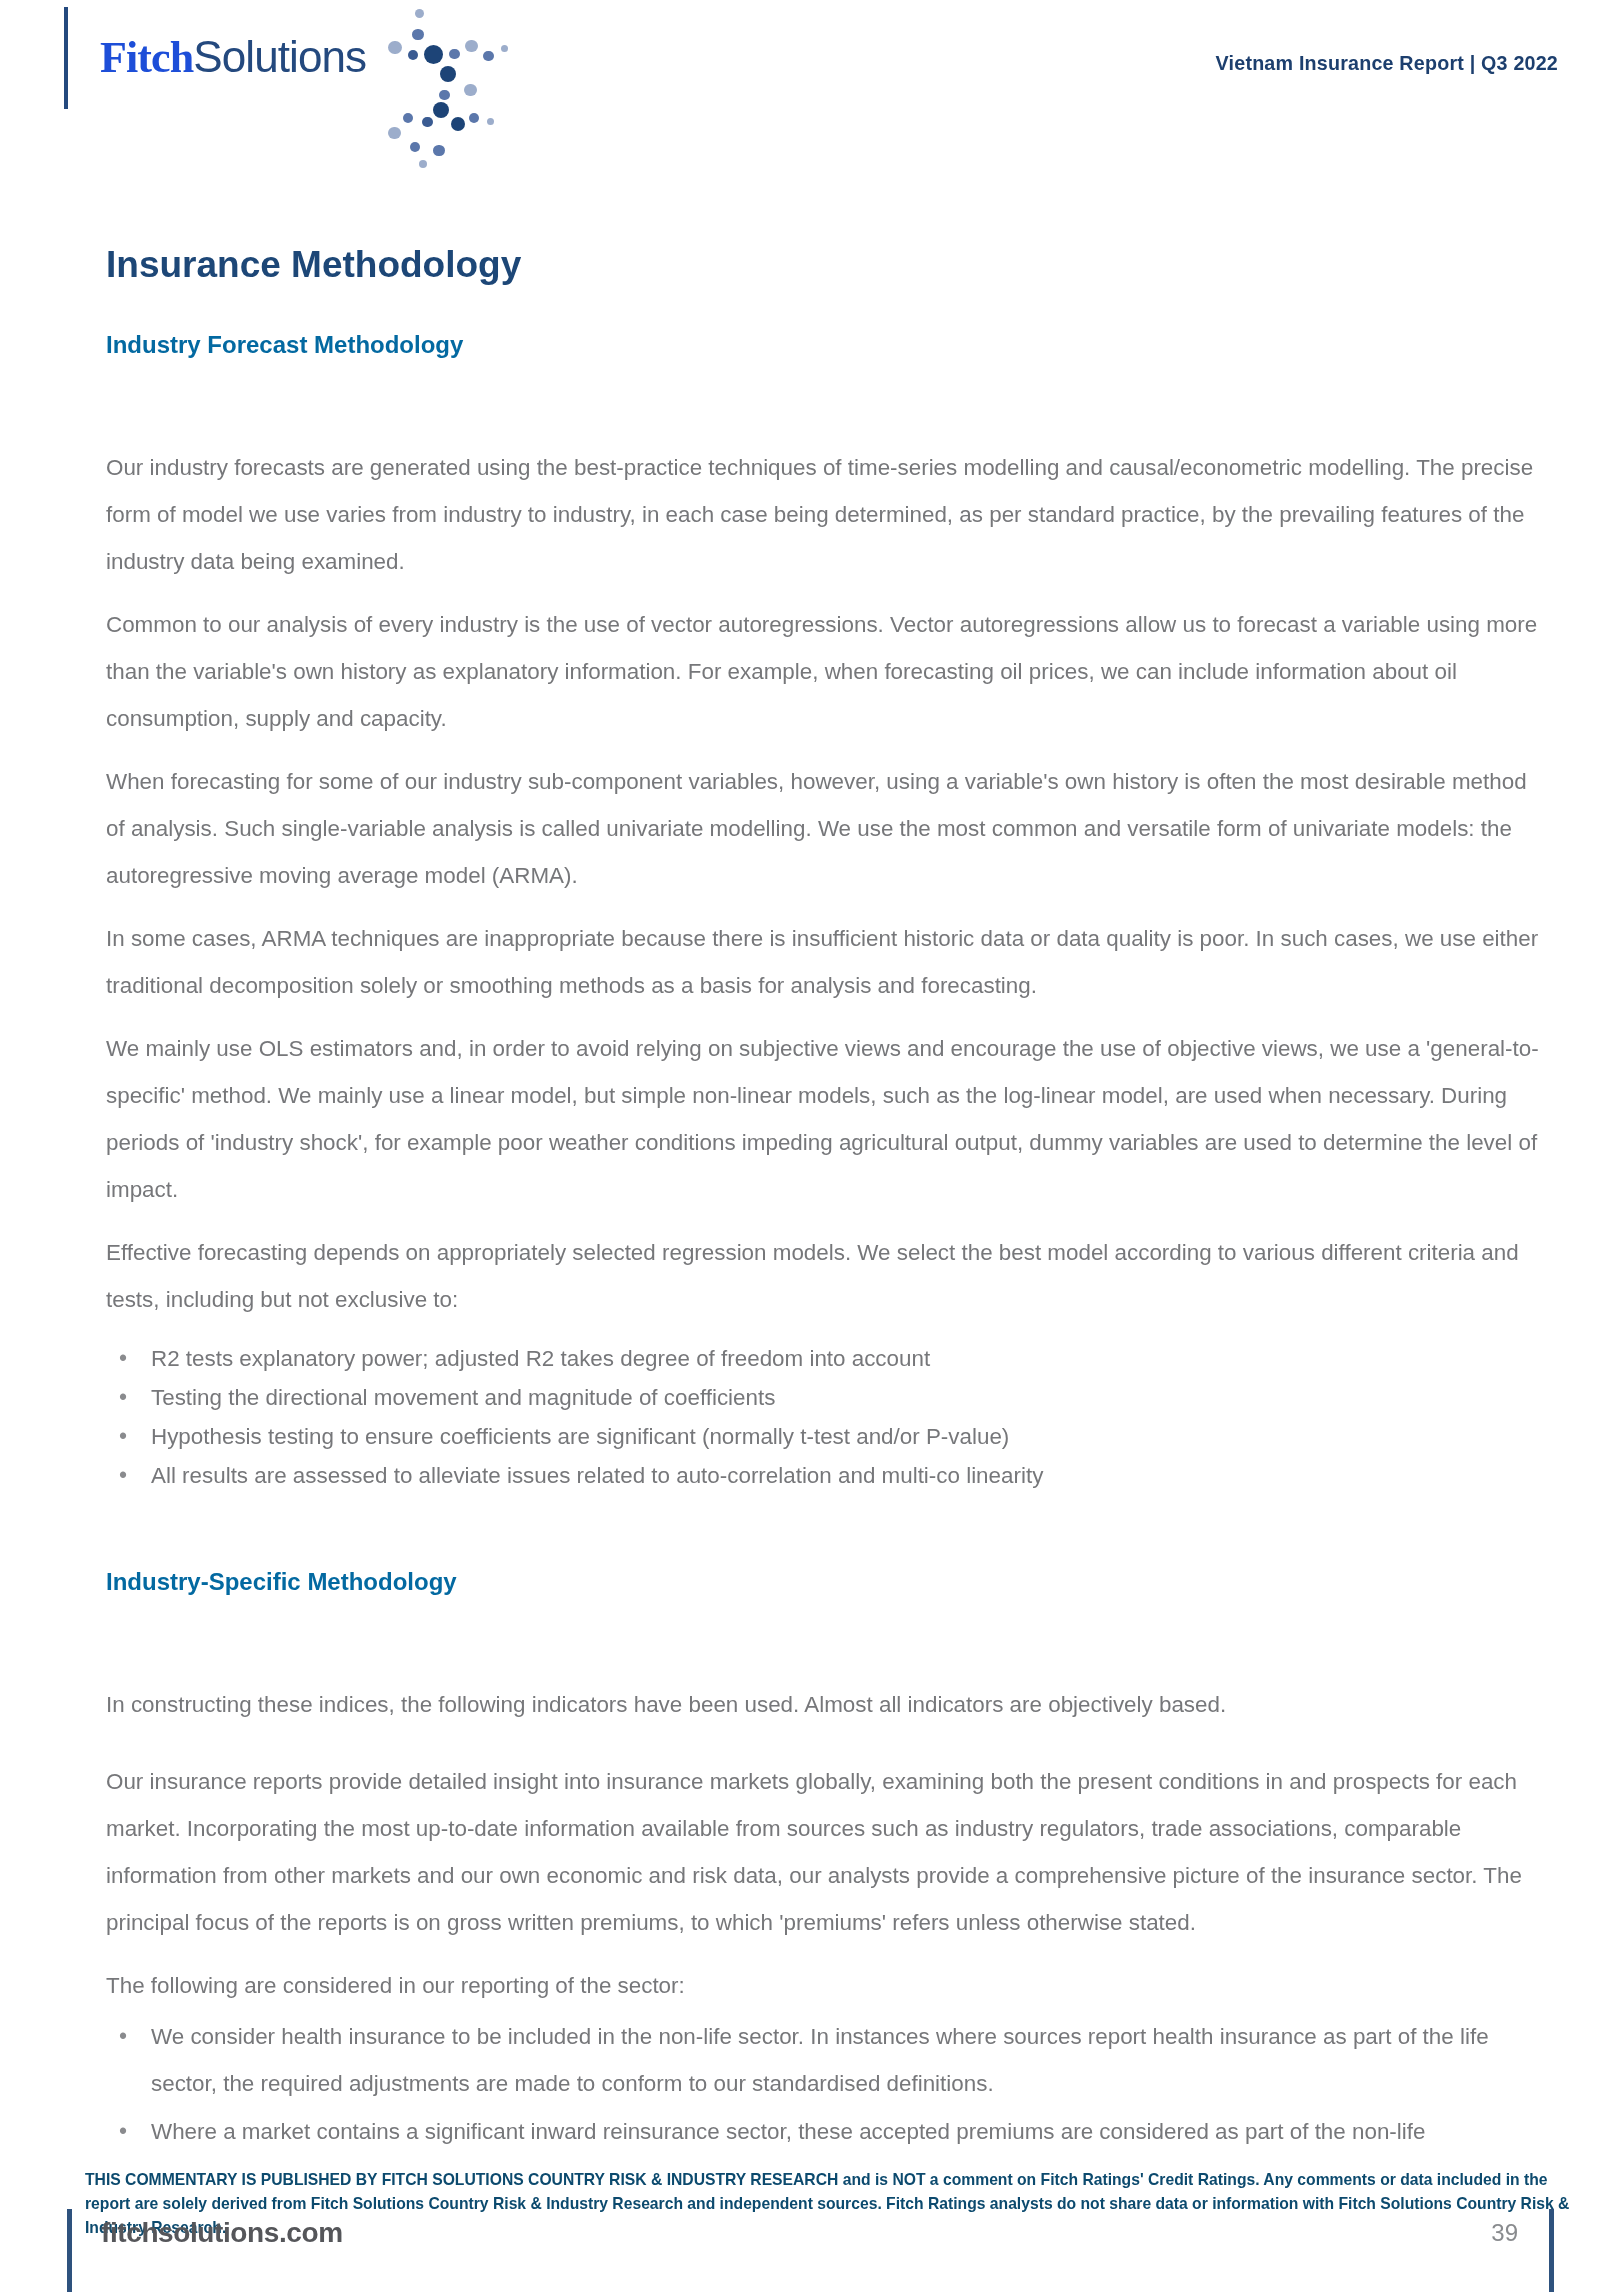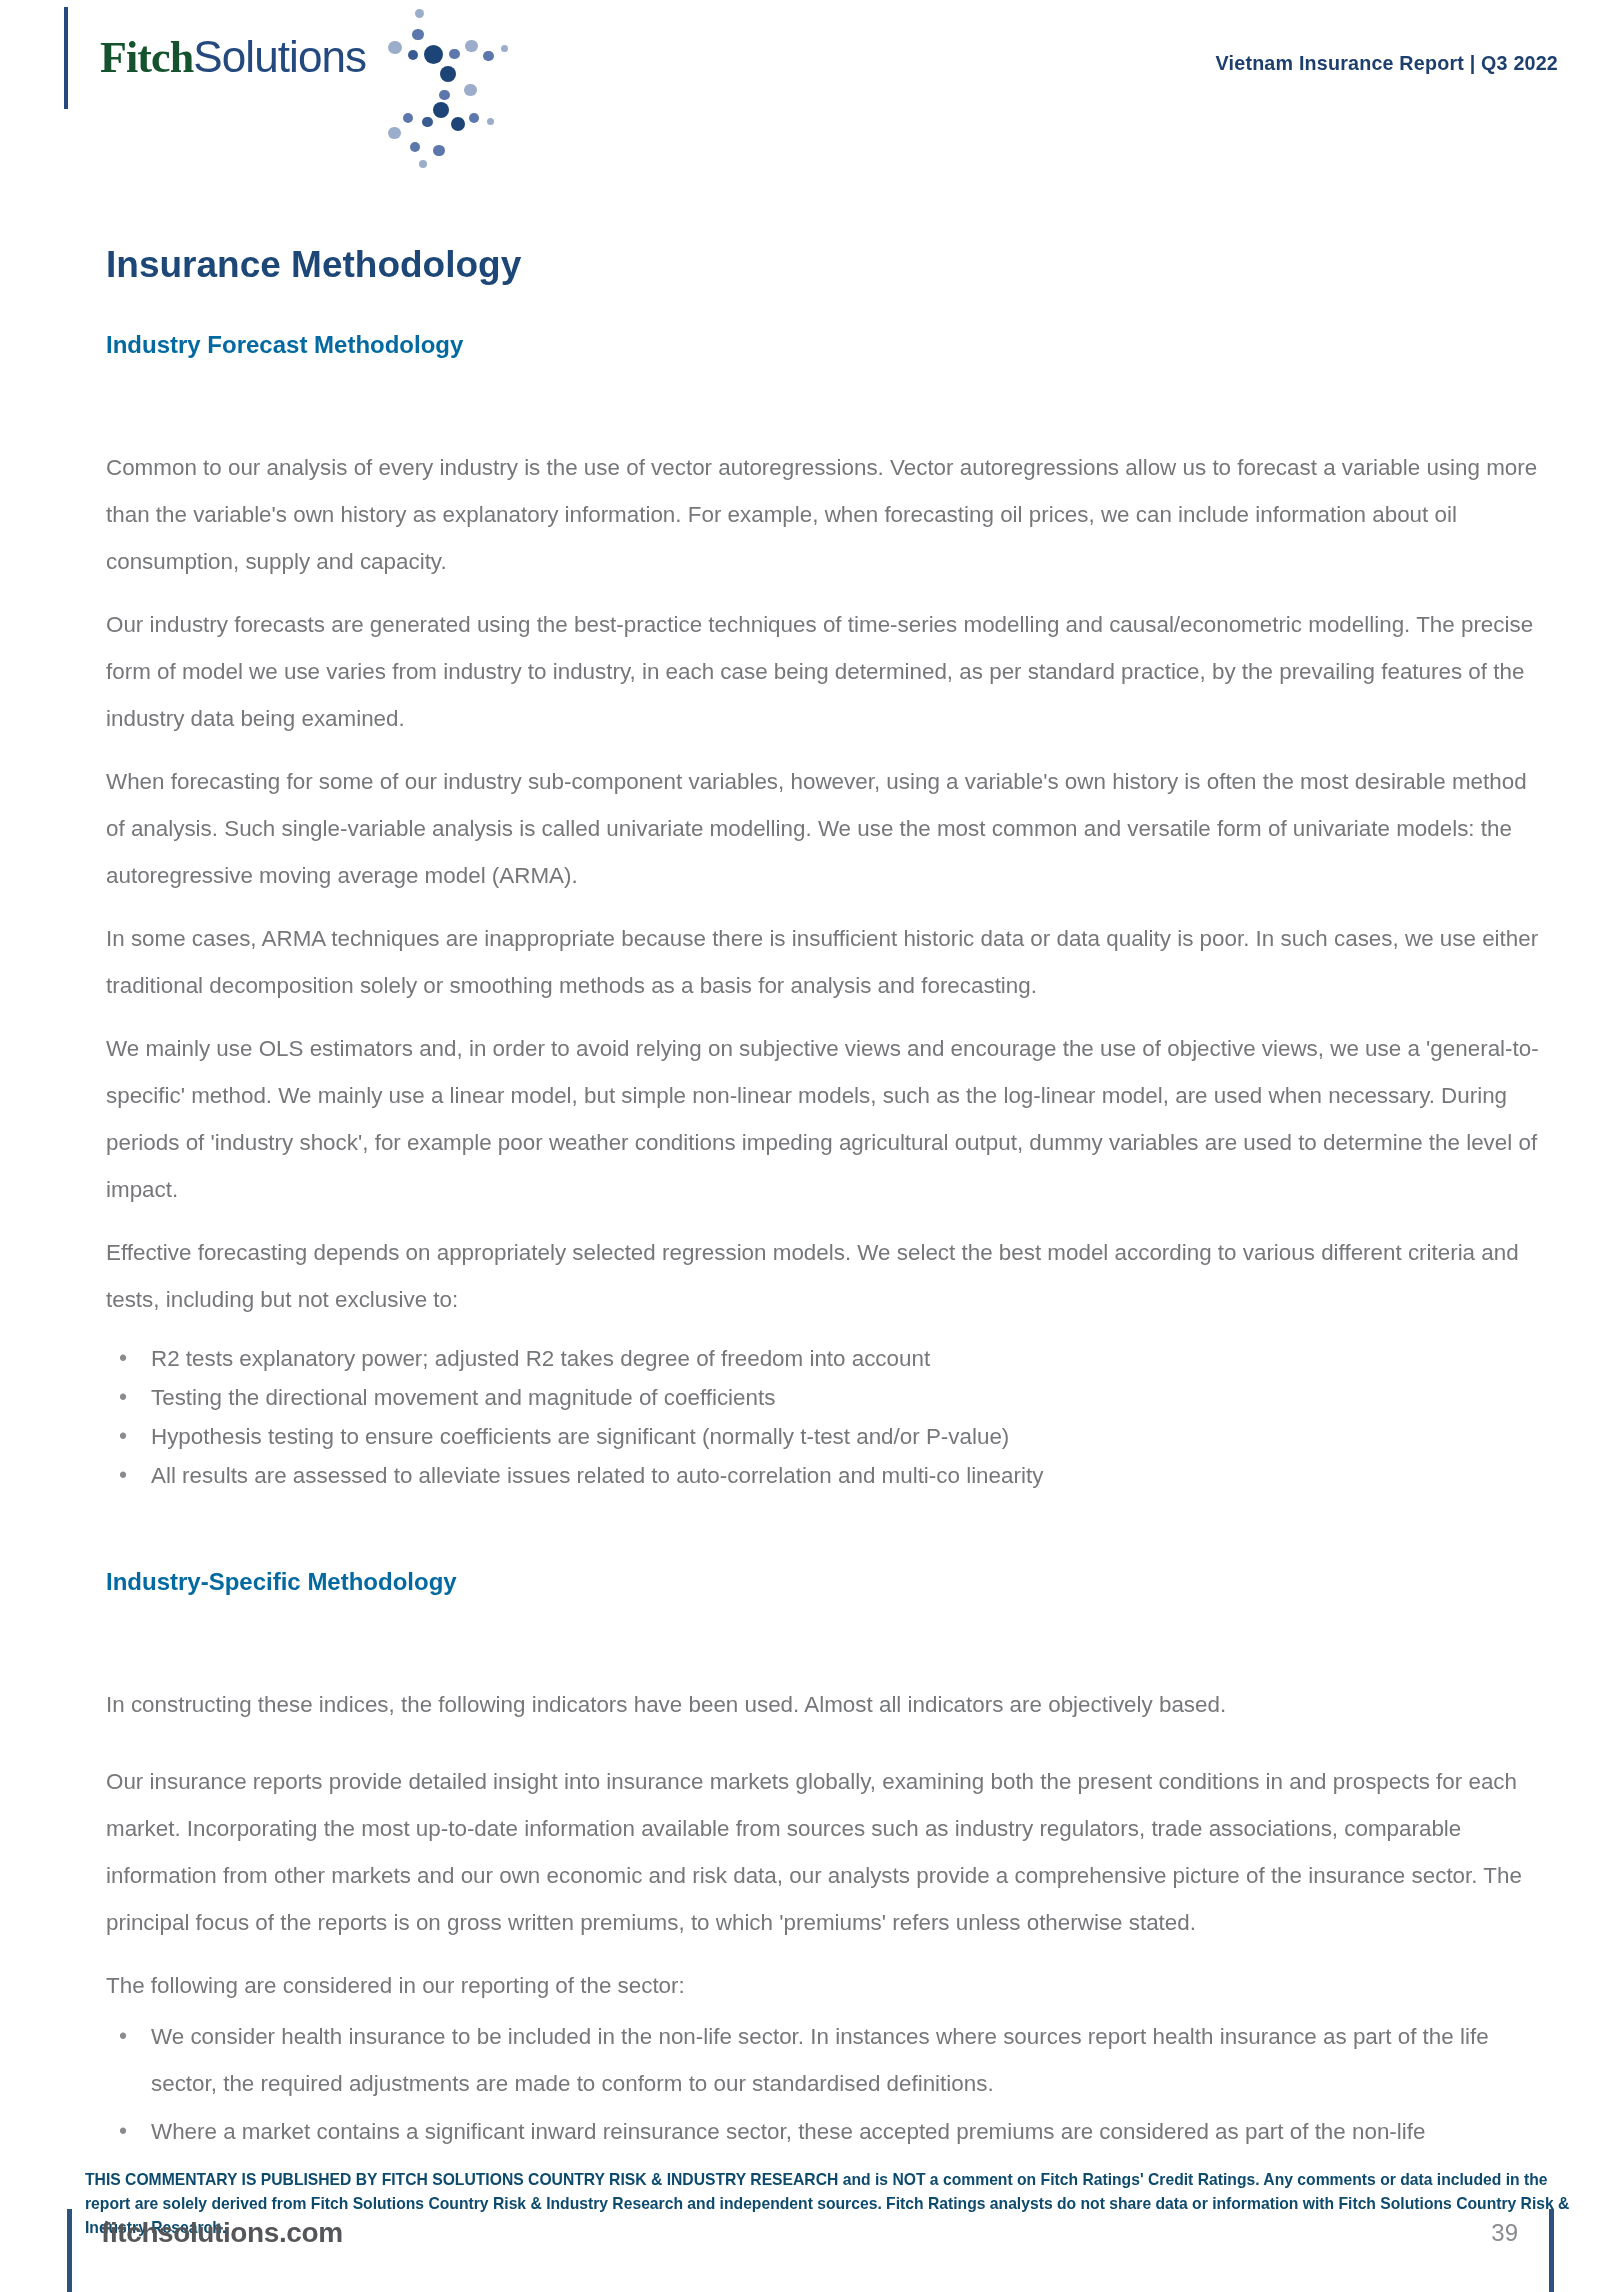--- a/index.html
+++ b/index.html
@@ -14,21 +14,21 @@
   .logo-rule{
     position:absolute;left:64px;top:7.2px;width:3.6px;height:102px;
     background:#24497e;
   }
   .logo{
     position:absolute;left:100px;top:30px;
     font-size:44px;line-height:54px;white-space:nowrap;
   }
   .logo .fitch{
     font-family:"Liberation Serif", serif;
-    color:#14532d;font-weight:700;letter-spacing:-0.9px;
+    color:#1d4ed8;font-weight:700;letter-spacing:-0.9px;
   }
   .logo .solutions{
     font-family:"Liberation Sans", sans-serif;
     color:#24497e;font-weight:400;letter-spacing:-0.9px;
   }
   .logo-dots{position:absolute;left:383px;top:1.8px;width:125px;height:166px;}
   .logo-dots i{position:absolute;border-radius:50%;display:block;}
   .report-title{
     position:absolute;top:52px;right:63px;
     font-size:19.7px;font-weight:700;color:#1d3f6e;
@@ -114,22 +114,22 @@
     <i style="left:50px;top:143px;width:11.6px;height:11.6px;background:#5b77ab"></i>
     <i style="left:36px;top:158px;width:8px;height:8px;background:#9cadcb"></i>
   </div>
   <div class="report-title">Vietnam Insurance Report | Q3 2022</div>
 
   <div class="main">
     <h1>Insurance Methodology</h1>
 
     <h2>Industry Forecast Methodology</h2>
 
+    <p>Our industry forecasts are generated using the best-practice techniques of time-series modelling and causal/econometric modelling. The precise form of model we use varies from industry to industry, in each case being determined, as per standard practice, by the prevailing features of the industry data being examined.</p>
     <p>Common to our analysis of every industry is the use of vector autoregressions. Vector autoregressions allow us to forecast a variable using more than the variable's own history as explanatory information. For example, when forecasting oil prices, we can include information about oil consumption, supply and capacity.</p>
-    <p>Our industry forecasts are generated using the best-practice techniques of time-series modelling and causal/econometric modelling. The precise form of model we use varies from industry to industry, in each case being determined, as per standard practice, by the prevailing features of the industry data being examined.</p>
     <p>When forecasting for some of our industry sub-component variables, however, using a variable's own history is often the most desirable method of analysis. Such single-variable analysis is called univariate modelling. We use the most common and versatile form of univariate models: the autoregressive moving average model (ARMA).</p>
     <p>In some cases, ARMA techniques are inappropriate because there is insufficient historic data or data quality is poor. In such cases, we use either traditional decomposition solely or smoothing methods as a basis for analysis and forecasting.</p>
     <p>We mainly use OLS estimators and, in order to avoid relying on subjective views and encourage the use of objective views, we use a 'general-to-specific' method. We mainly use a linear model, but simple non-linear models, such as the log-linear model, are used when necessary. During periods of 'industry shock', for example poor weather conditions impeding agricultural output, dummy variables are used to determine the level of impact.</p>
     <p>Effective forecasting depends on appropriately selected regression models. We select the best model according to various different criteria and tests, including but not exclusive to:</p>
 
     <ul class="b1">
       <li>R2 tests explanatory power; adjusted R2 takes degree of freedom into account</li>
       <li>Testing the directional movement and magnitude of coefficients</li>
       <li>Hypothesis testing to ensure coefficients are significant (normally t-test and/or P-value)</li>
       <li>All results are assessed to alleviate issues related to auto-correlation and multi-co linearity</li>

